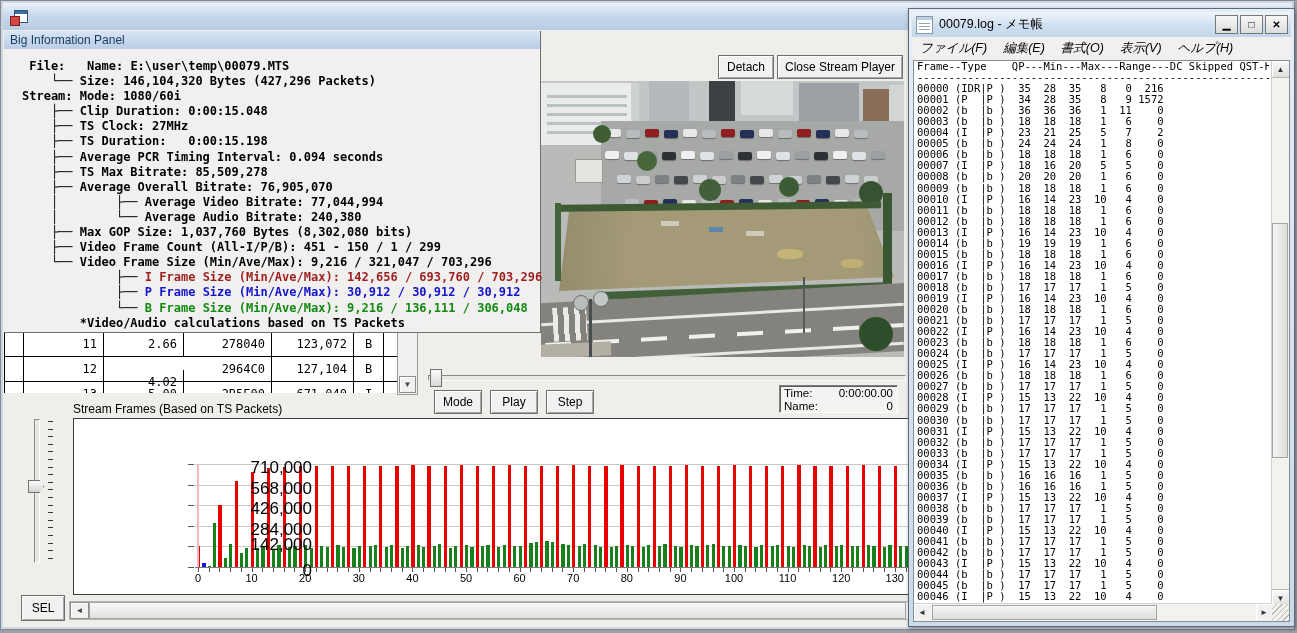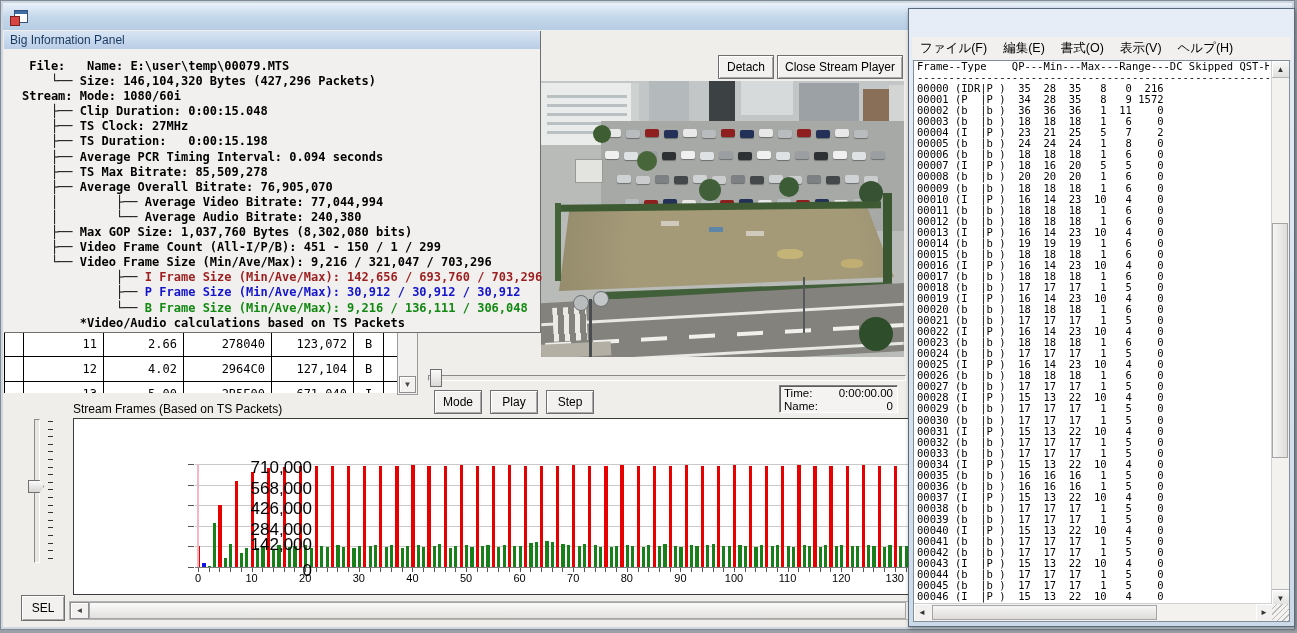--- a/index.html
+++ b/index.html
@@ -88,21 +88,21 @@
     display:flex;align-items:center;font-size:12.5px;color:#000;}
   .np-icon{width:15px;height:16px;background:#fff;border:1px solid #8a97a5;margin:0 6px 0 4px;position:relative;flex:0 0 auto;}
   .np-icon:before{content:"";position:absolute;left:0;top:0;right:0;height:3px;background:#bcd2e8;}
   .np-icon:after{content:"";position:absolute;left:2px;top:6px;right:2px;height:7px;
     background:repeating-linear-gradient(#9aa5b1 0 1px,transparent 1px 3px);}
   #np-btns{margin-left:auto;display:flex;margin-right:3px;}
   .np-btn{width:21px;height:17px;margin-left:2px;background:linear-gradient(#f8f8f8,#dcdcdc);
     border:1px solid #777;display:flex;align-items:center;justify-content:center;
     font-size:10px;font-weight:bold;color:#000;}
   #np-menu{position:absolute;left:3px;top:28px;right:3px;height:23px;background:#f1f0ee;
-    display:flex;align-items:center;font-size:12.5px;border-bottom:1px solid #d7d5d0;}
+    display:flex;align-items:center;font-size:12.5px;border-bottom:1px solid #d7d5d0;font-style:italic;}
   .menu-item{padding:0 8px;}
   #np-content{position:absolute;left:4px;top:51px;width:377px;height:562px;background:#fff;
     border:1px solid #828e9a;box-sizing:border-box;overflow:hidden;}
   #np-text{position:absolute;left:3px;top:0;width:352px;height:543px;margin:0;
     font-family:"DejaVu Sans Mono",monospace;font-size:10.5px;line-height:11.05px;
     white-space:pre;overflow:hidden;color:#000;}
   #np-vscroll{position:absolute;right:0;top:0;width:17px;height:545px;background:#f3f2ef;border-left:1px solid #d0d0d0;}
   #np-vthumb{position:absolute;left:0;top:162px;width:16px;height:235px;
     background:linear-gradient(90deg,#f6f6f6,#dddcd9);border:1px solid #a5a5a5;box-sizing:border-box;}
   #np-hscroll{position:absolute;left:0;bottom:0;width:358px;height:17px;background:#f3f2ef;border-top:1px solid #d0d0d0;}
@@ -133,21 +133,21 @@
         <div class="t-cell" style="width: 19px;"></div>
         <div class="t-cell" style="width: 80px;">11</div>
         <div class="t-cell" style="width: 80px;">2.66</div>
         <div class="t-cell" style="width: 88px;">278040</div>
         <div class="t-cell" style="width: 82px;">123,072</div>
         <div class="t-cell" style="width: 30px; justify-content: center; padding-right: 0px;">B</div>
       </div>
       <div class="t-row">
         <div class="t-cell" style="width: 19px;"></div>
         <div class="t-cell" style="width: 80px;">12</div>
-        <div class="t-cell" style="width: 80px;">4.02</div>
+        <div class="t-cell" style="width: 80px; margin-top: 13px;">4.02</div>
         <div class="t-cell" style="width: 88px;">2964C0</div>
         <div class="t-cell" style="width: 82px;">127,104</div>
         <div class="t-cell" style="width: 30px; justify-content: center; padding-right: 0px;">B</div>
       </div>
       <div class="t-row">
         <div class="t-cell" style="width: 19px;"></div>
         <div class="t-cell" style="width: 80px;">13</div>
         <div class="t-cell" style="width: 80px;">5.00</div>
         <div class="t-cell" style="width: 88px;">2B5E00</div>
         <div class="t-cell" style="width: 82px;">671,040</div>
@@ -565,20 +565,29 @@
       <div class="ztick abs" style="top: 556.8px;"></div>
     </div>
   <div class="abs" id="sel-btn" style="left:20px;top:594px;width:42px;height:24px;">SEL</div>
 
   <div class="abs" id="main-hscroll"></div>
   <div class="abs sb-btn" id="main-harrow">◄</div>
   <div class="abs" id="main-hthumb"></div>
 </div>
 
 <div class="abs" id="notepad">
+  <div id="np-title">
+    <span class="np-icon"></span>
+    <span>00079.log - メモ帳</span>
+    <span id="np-btns">
+      <span class="np-btn">▁</span>
+      <span class="np-btn">□</span>
+      <span class="np-btn">✕</span>
+    </span>
+  </div>
   <div id="np-menu">
       <div class="menu-item">ファイル(F)</div>
       <div class="menu-item">編集(E)</div>
       <div class="menu-item">書式(O)</div>
       <div class="menu-item">表示(V)</div>
       <div class="menu-item">ヘルプ(H)</div>
     </div>
   <div id="np-content">
     <pre id="np-text">Frame--Type    QP---Min---Max---Range---DC Skipped QST-High
 ------------------------------------------------------------

